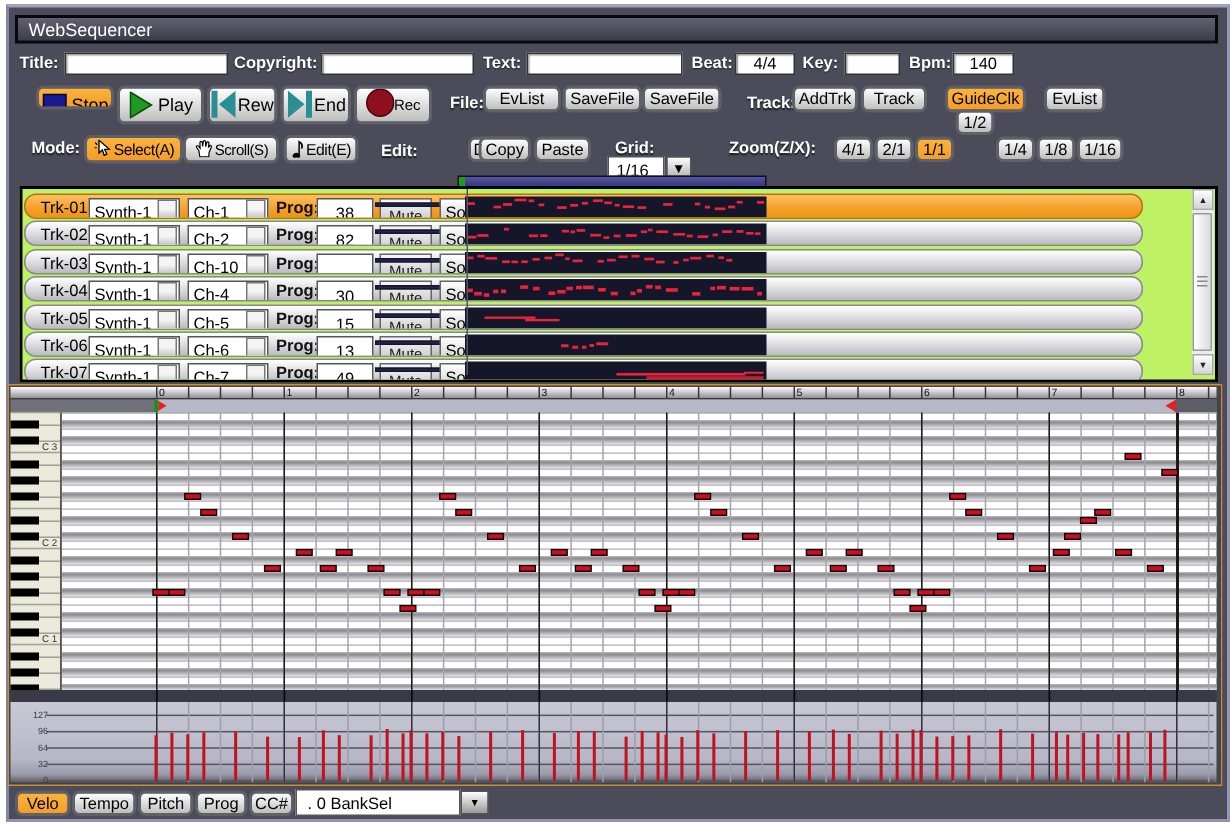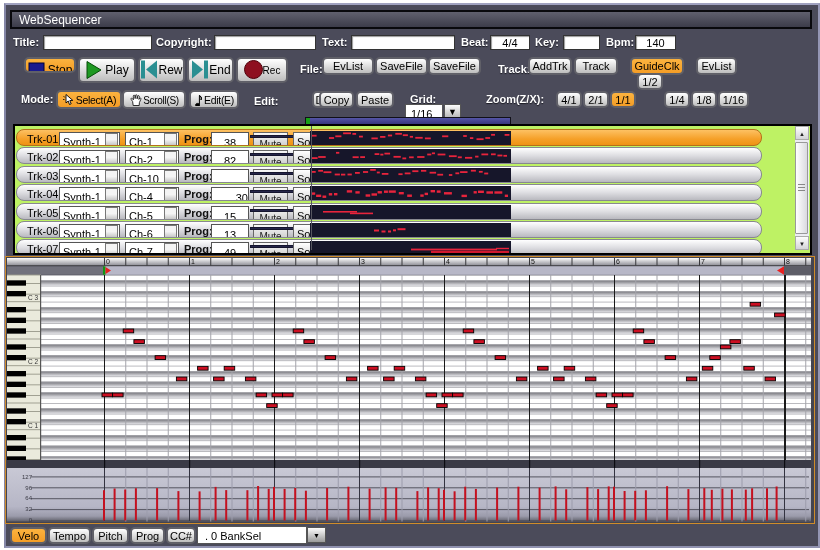--- a/index.html
+++ b/index.html
@@ -202,21 +202,21 @@
     </div>
     <div style="position:absolute;left:1px;top:58.2px;width:746px;height:17px;background:linear-gradient(#ffffff,#dedee2 50%,#b9b9bf);border:1px solid #888890;border-radius:8px;overflow:hidden">
       <div class="ab" style="left:10px;top:3px;font-size:11px;color:#000">Trk-04</div>
       <div class="ab" style="left:42px;top:2px;width:61px;height:18px;background:#fff;border:1px solid #555"></div>
       <div class="ab" style="left:46px;top:6px;font-size:11px;color:#000">Synth-1</div>
       <div class="ab" style="left:88px;top:3px;width:13px;height:16px;background:linear-gradient(#f4f4f4 40%,#aeaeae);border:1px solid #777"></div>
       <div class="ab" style="left:108px;top:2px;width:54px;height:18px;background:#fff;border:1px solid #555"></div>
       <div class="ab" style="left:112px;top:6px;font-size:11px;color:#000">Ch-4</div>
       <div class="ab" style="left:147px;top:3px;width:13px;height:16px;background:linear-gradient(#f4f4f4 40%,#aeaeae);border:1px solid #777"></div>
       <div class="ab" style="left:167px;top:3px;font-size:11px;font-weight:bold;color:#111">Prog:</div>
-      <div class="ab" style="left:194px;top:2px;width:38px;height:18px;background:#fff;border:1px solid #555;font-size:11px;color:#000;text-align:right;padding-top:4px">30</div>
+      <div class="ab" style="left:194px;top:2px;width:38px;height:18px;background:#fff;border:1px solid #555;font-size:11px;color:#000;text-align:center;padding-top:4px">30</div>
       <div class="ab" style="left:236px;top:2px;width:35px;height:17px;background:linear-gradient(#f8f8f8,#c8c8c8);border:1px solid #666;font-size:10px;color:#222;text-align:center;padding-top:6px">Mute</div>
       <div class="ab" style="left:233px;top:5px;width:45px;height:3px;background:#252548;border:1px solid #15152e"></div>
       <div class="ab" style="left:276px;top:2px;width:18px;height:17px;background:linear-gradient(#ffffff,#d0d0d0);border:1px solid #666;font-size:11px;color:#000;padding:3px 0 0 3px">So</div>
       <div class="ab" style="left:293px;top:1px;width:201px;height:14px;background:#16162a"></div>
       <svg class="ab" style="left:293px;top:1px" width="201" height="14">
         <rect x="2.0" y="6.4" width="3.2" height="2.4" fill="#e8243c"></rect>
         <rect x="6.1" y="8.6" width="5.1" height="2.4" fill="#e8243c"></rect>
         <rect x="12.5" y="9.5" width="3.7" height="2.4" fill="#e8243c"></rect>
         <rect x="18.8" y="7.1" width="3.4" height="2.4" fill="#e8243c"></rect>
         <rect x="24.0" y="7.0" width="3.4" height="2.4" fill="#e8243c"></rect>

